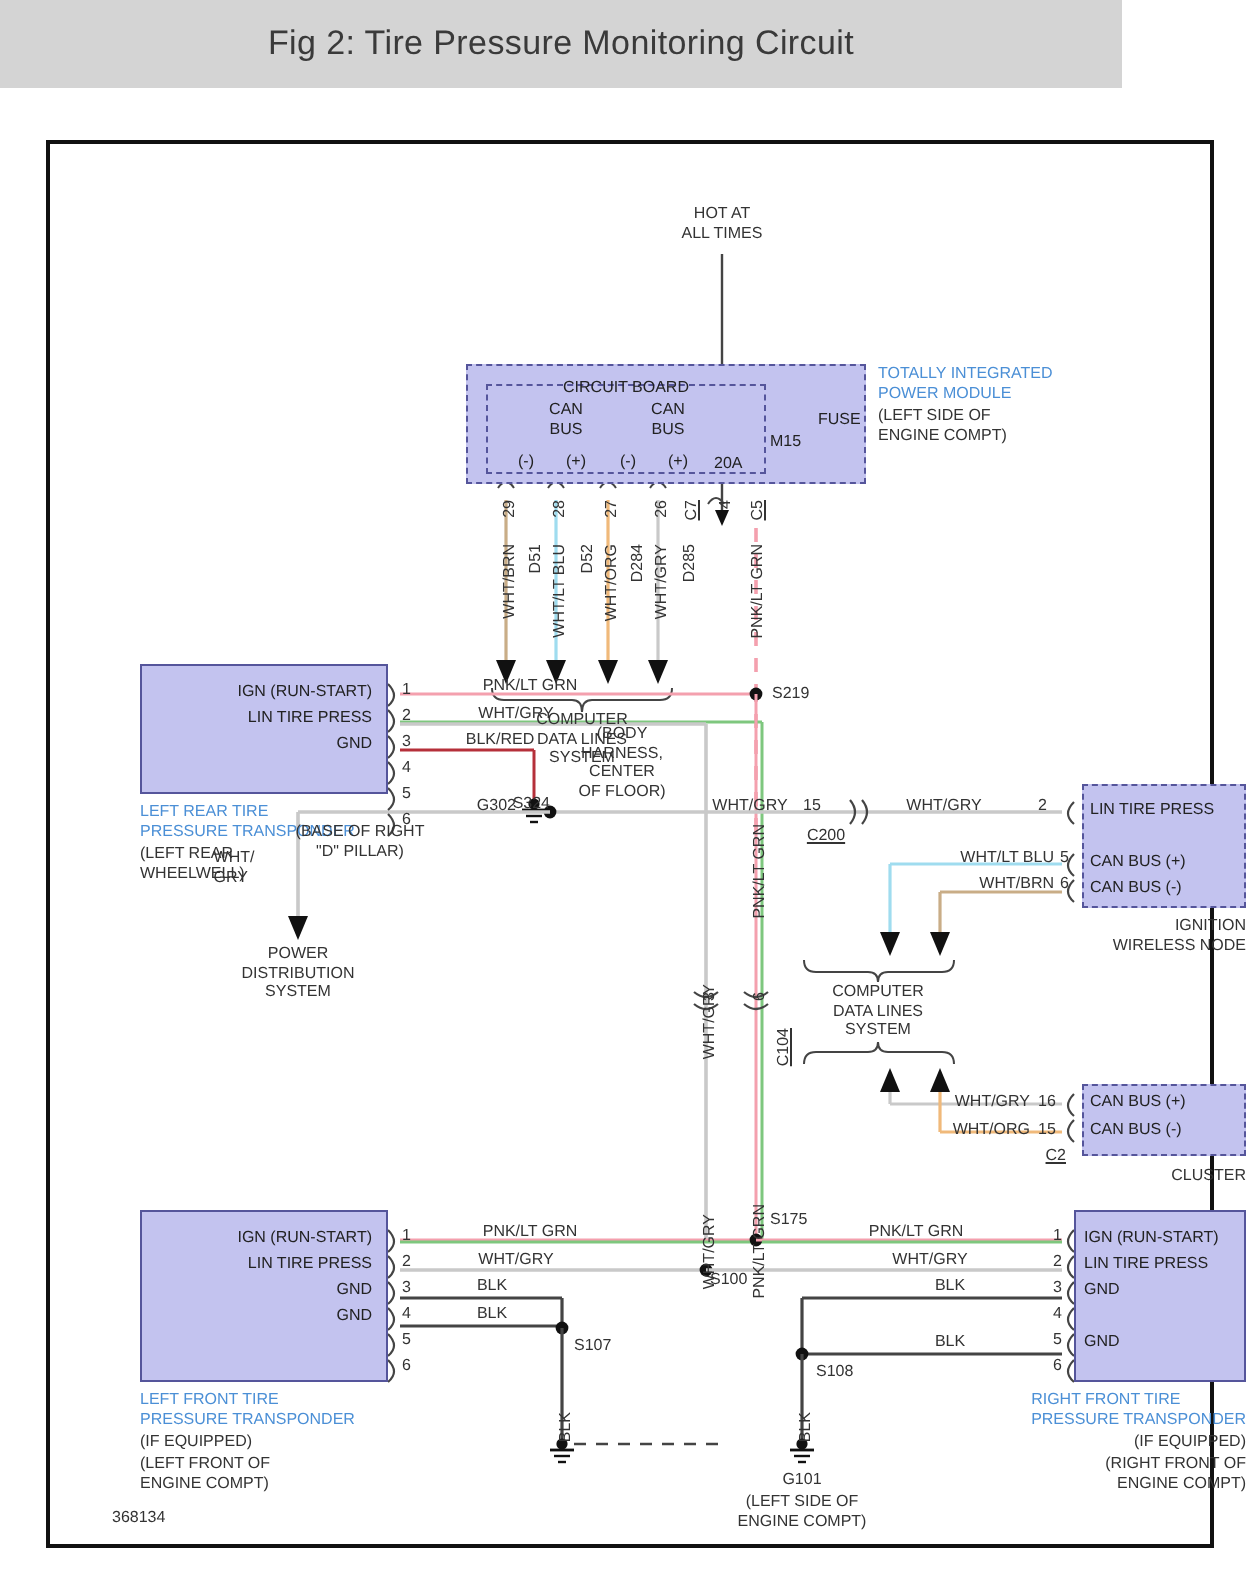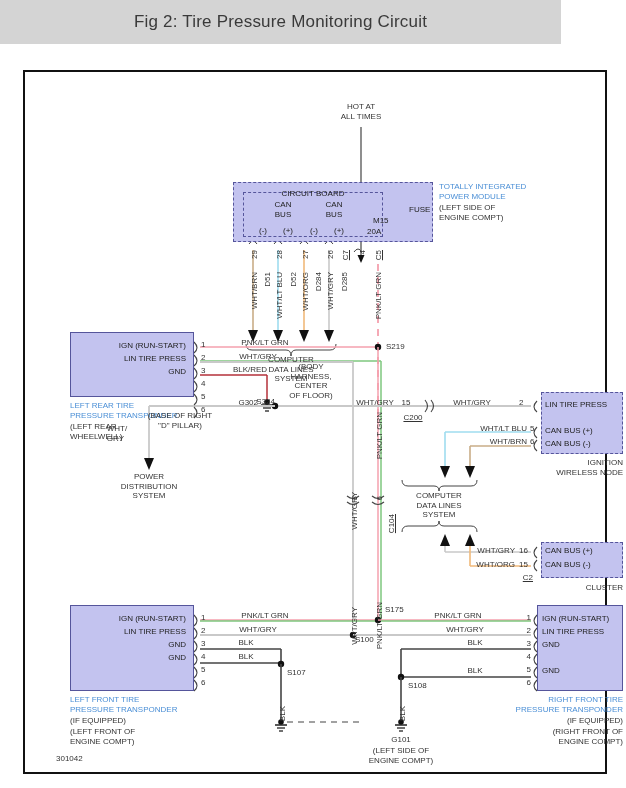--- a/index.html
+++ b/index.html
@@ -218,22 +218,22 @@
 <div class="boxtxt" style="left:212px;top:128px;text-align:center;width:36px;">CAN
 BUS</div>
 <div class="boxtxt" style="left:263px;top:128px;text-align:center;width:36px;">CAN
 BUS</div>
 <div class="boxtxt" style="left:200px;top:154px;width:20px;text-align:center;">(-)</div>
 <div class="boxtxt" style="left:225px;top:154px;width:20px;text-align:center;">(+)</div>
 <div class="boxtxt" style="left:251px;top:154px;width:20px;text-align:center;">(-)</div>
 <div class="boxtxt" style="left:276px;top:154px;width:20px;text-align:center;">(+)</div>
 
 <div class="boxtxt" style="left:314px;top:133px;padding-left:42px;">FUSE</div>
-<div class="boxtxt" style="left:320px;top:144px;">M15</div>
-<div class="boxtxt" style="left:314px;top:155px;">20A</div>
+<div class="boxtxt" style="left:332px;top:144px;">M15</div>
+<div class="boxtxt" style="left:304px;top:155px;">20A</div>
 
 <div class="lbl blue" style="left:386px;top:110px;">TOTALLY INTEGRATED
 POWER MODULE</div>
 <div class="lbl" style="left:386px;top:131px;">(LEFT SIDE OF
 ENGINE COMPT)</div>
 
 <div class="lbl vert" style="left:197px;top:178px;transform:rotate(-90deg) translate(-100%,0);">29</div>
 <div class="lbl vert" style="left:222px;top:178px;transform:rotate(-90deg) translate(-100%,0);">28</div>
 <div class="lbl vert" style="left:248px;top:178px;transform:rotate(-90deg) translate(-100%,0);">27</div>
 <div class="lbl vert" style="left:273px;top:178px;transform:rotate(-90deg) translate(-100%,0);">26</div>
@@ -370,25 +370,25 @@
 <div class="lbl r" style="left:478px;top:541px;">1</div>
 <div class="lbl r" style="left:478px;top:554px;">2</div>
 <div class="lbl r" style="left:478px;top:567px;">3</div>
 <div class="lbl r" style="left:478px;top:580px;">4</div>
 <div class="lbl r" style="left:478px;top:593px;">5</div>
 <div class="lbl r" style="left:478px;top:606px;">6</div>
 <div class="lbl c" style="left:405px;top:539px;">PNK/LT GRN</div>
 <div class="lbl c" style="left:412px;top:553px;">WHT/GRY</div>
 <div class="lbl c" style="left:422px;top:566px;">BLK</div>
 <div class="lbl c" style="left:422px;top:594px;">BLK</div>
-<div class="lbl r blue" style="left:570px;top:623px;text-align:right;">RIGHT FRONT TIRE
+<div class="lbl r blue" style="left:570px;top:623px;text-align:left;">RIGHT FRONT TIRE
 PRESSURE TRANSPONDER</div>
 <div class="lbl r" style="left:570px;top:644px;text-align:right;">(IF EQUIPPED)</div>
 <div class="lbl r" style="left:570px;top:655px;text-align:right;">(RIGHT FRONT OF
 ENGINE COMPT)</div>
 
 <div class="lbl" style="left:355px;top:609px;">S108</div>
 <div class="lbl vert" style="left:345px;top:634px;transform:rotate(-90deg) translate(-100%,0);">BLK</div>
 
-<div id="idnum">301042</div>
+<div id="idnum">368134</div>
 
 </div>
 </div>
 
 </body></html>

